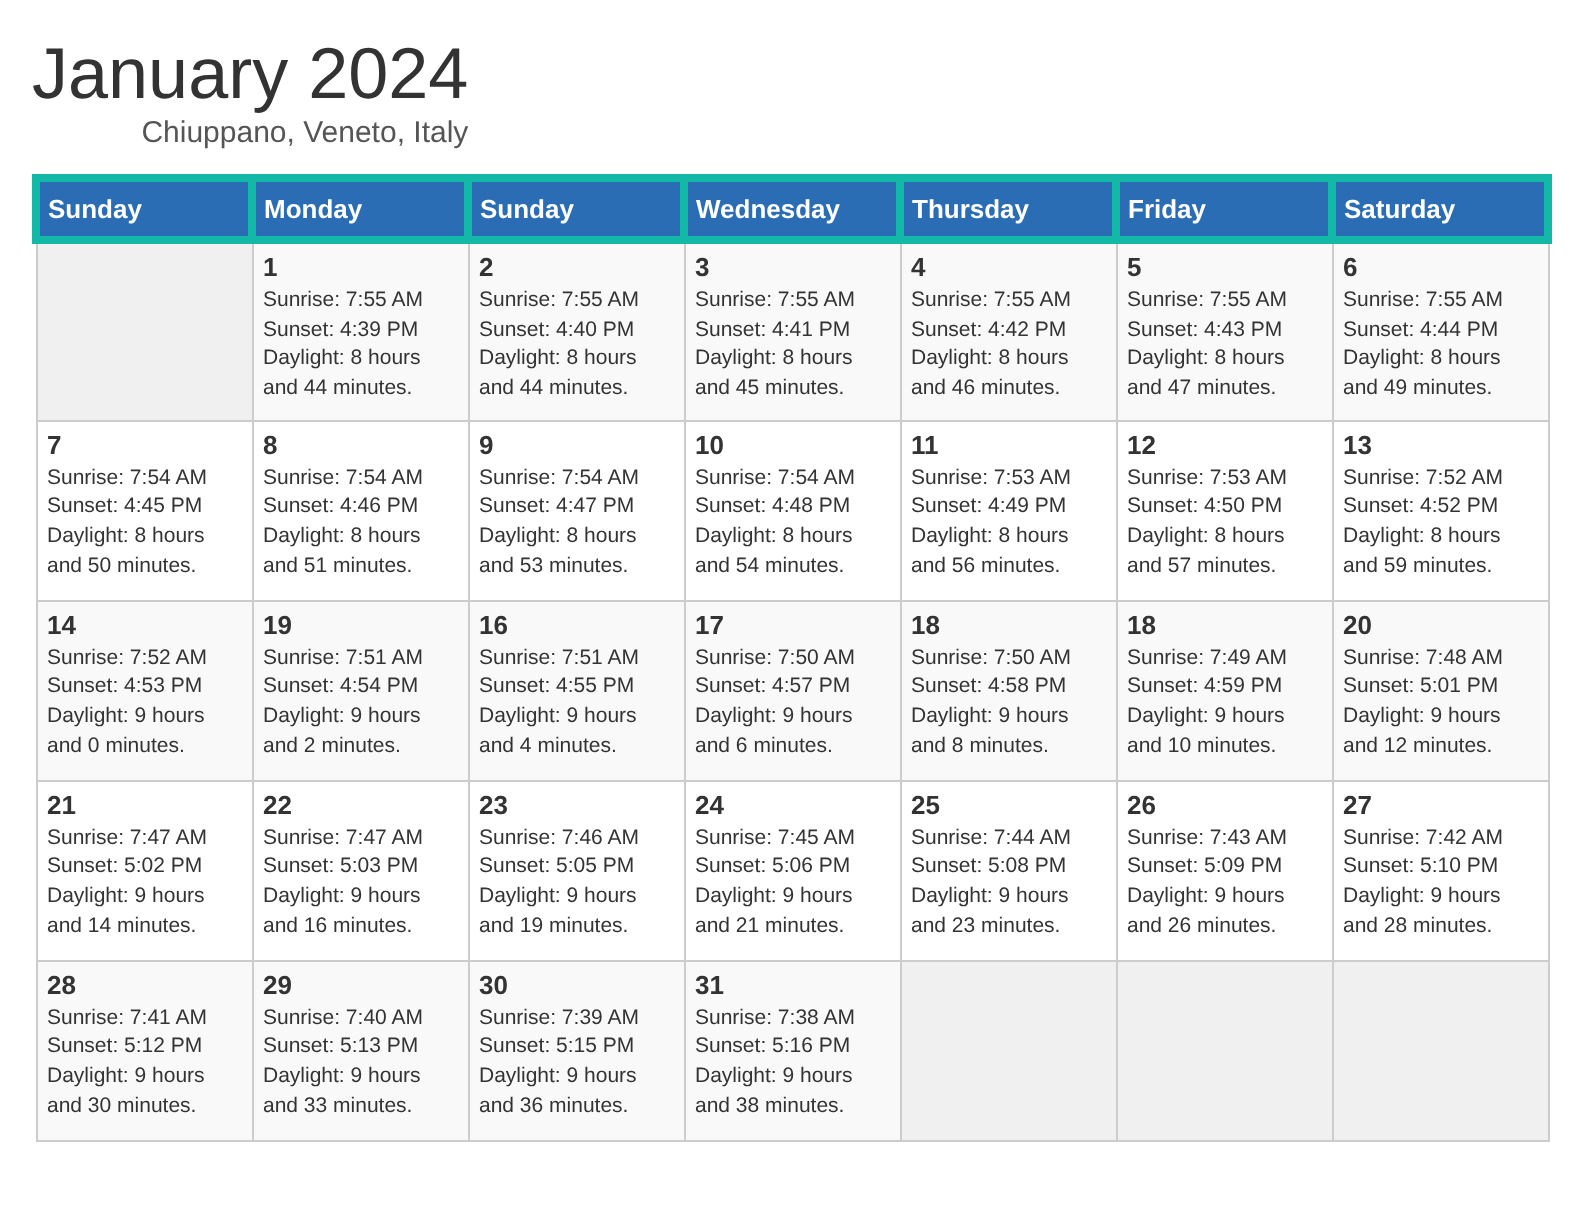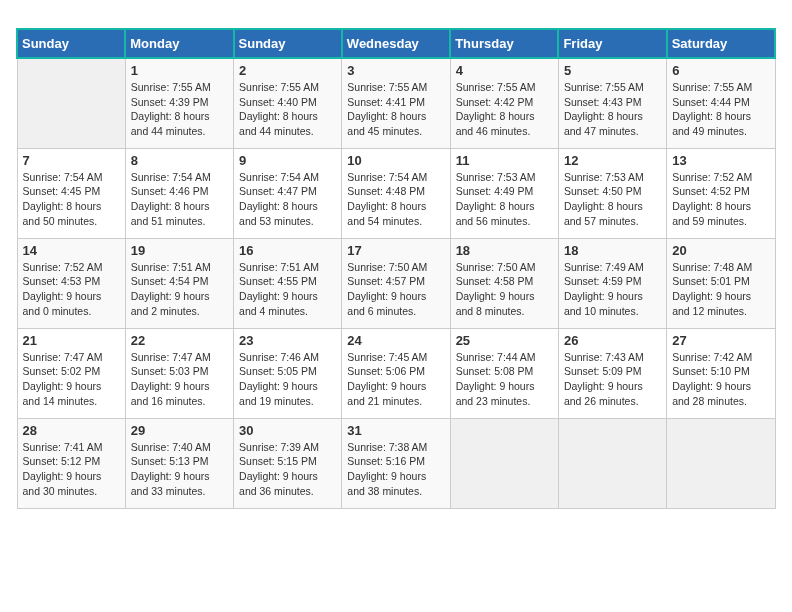--- a/index.html
+++ b/index.html
@@ -51,21 +51,21 @@
       border-collapse: collapse;
       table-layout: fixed;
     }
     thead tr th {
       background-color: #2a6db5;
       color: #fff;
       font-size: 13px;
       font-weight: bold;
       padding: 6px 4px;
       text-align: left;
-      border: 2px solid #14b8a6;
+      border: 4px solid #14b8a6;
     }
     tbody tr td {
       vertical-align: top;
       border: 1px solid #ccc;
       padding: 4px 5px;
       font-size: 11px;
       color: #333;
       height: 90px;
       background: #fff;
     }
@@ -83,20 +83,24 @@
       color: #333;
     }
     .empty-cell {
       background: #f0f0f0 !important;
     }
   </style>
 </head>
 <body>
 
 <div class="header">
+  <div class="title-block">
+    <div class="month-title">January 2024</div>
+    <div class="subtitle">Chiuppano, Veneto, Italy</div>
+  </div>
 </div>
 
 <table>
   <thead>
     <tr>
     <th>Sunday</th>
         <th>Monday</th>
         <th>Sunday</th>
         <th>Wednesday</th>
         <th>Thursday</th>

